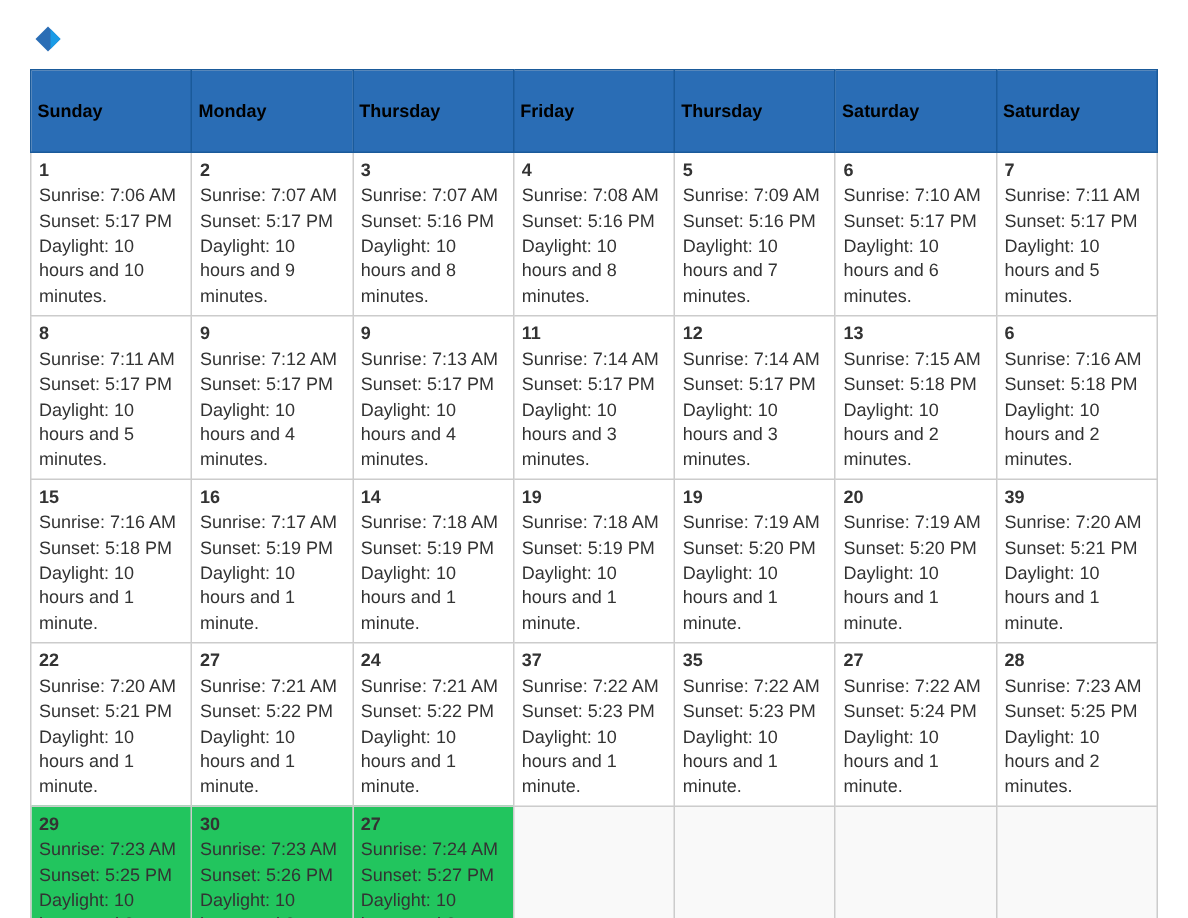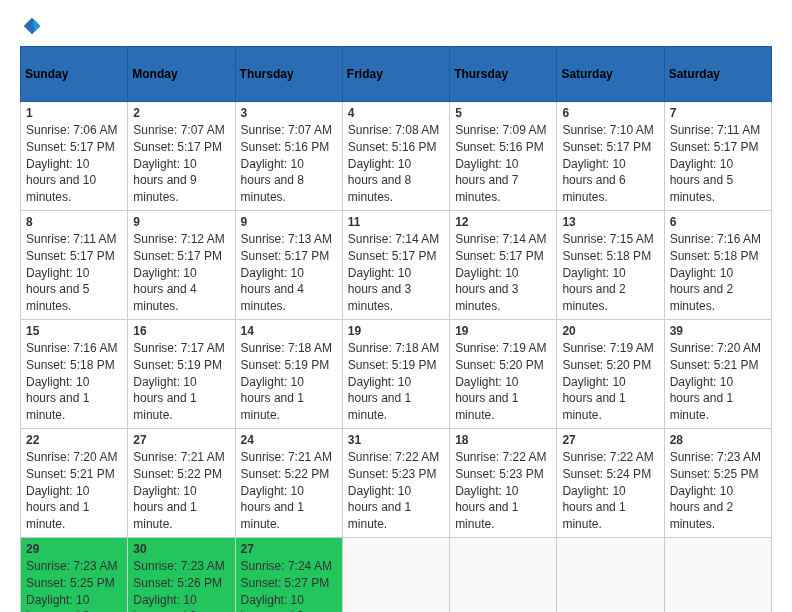--- a/index.html
+++ b/index.html
@@ -327,29 +327,29 @@
       </td>
           <td>
         <span class="day-num">24</span>
         <div class="day-info">
           Sunrise: 7:21 AM<br>
           Sunset: 5:22 PM<br>
           Daylight: 10 hours and 1 minute.
         </div>
       </td>
           <td>
-        <span class="day-num">31</span>
+        <span class="day-num">37</span>
         <div class="day-info">
           Sunrise: 7:22 AM<br>
           Sunset: 5:23 PM<br>
           Daylight: 10 hours and 1 minute.
         </div>
       </td>
           <td>
-        <span class="day-num">18</span>
+        <span class="day-num">35</span>
         <div class="day-info">
           Sunrise: 7:22 AM<br>
           Sunset: 5:23 PM<br>
           Daylight: 10 hours and 1 minute.
         </div>
       </td>
           <td>
         <span class="day-num">27</span>
         <div class="day-info">
           Sunrise: 7:22 AM<br>

